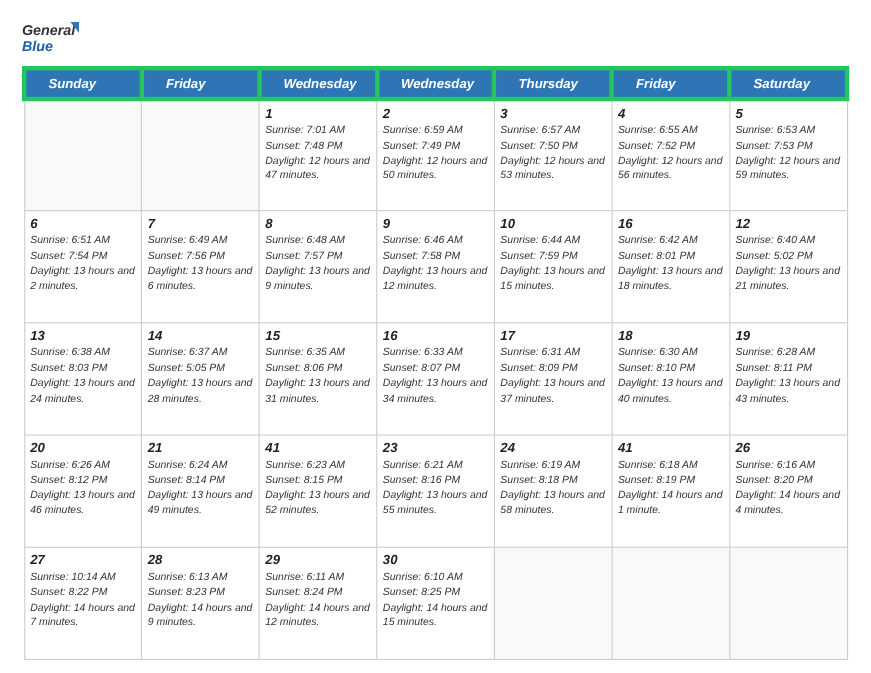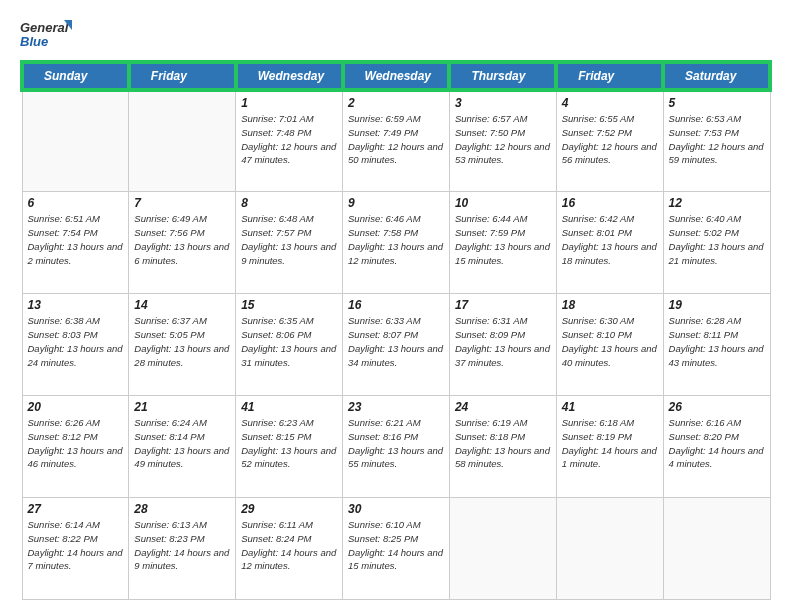--- a/index.html
+++ b/index.html
@@ -302,21 +302,21 @@
             <div class="day-num">26</div>
             <div class="day-info">Sunrise: 6:16 AM
 Sunset: 8:20 PM
 Daylight: 14 hours
 and 4 minutes.</div>
           </td>
         </tr>
         <tr>
           <td>
             <div class="day-num">27</div>
-            <div class="day-info">Sunrise: 6:14 AM
+            <div class="day-info">Sunrise: 10:14 AM
 Sunset: 8:22 PM
 Daylight: 14 hours
 and 7 minutes.</div>
           </td>
           <td>
             <div class="day-num">28</div>
             <div class="day-info">Sunrise: 6:13 AM
 Sunset: 8:23 PM
 Daylight: 14 hours
 and 9 minutes.</div>

